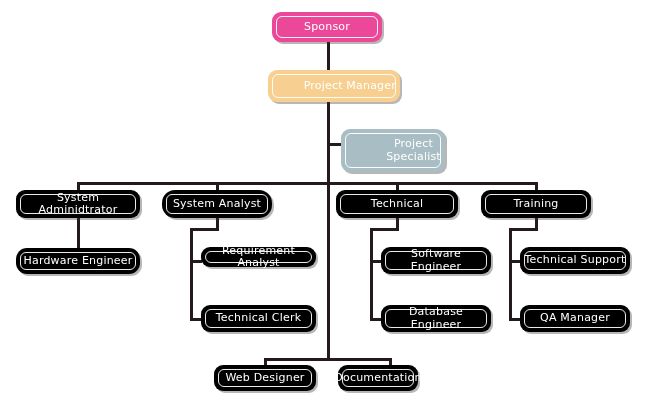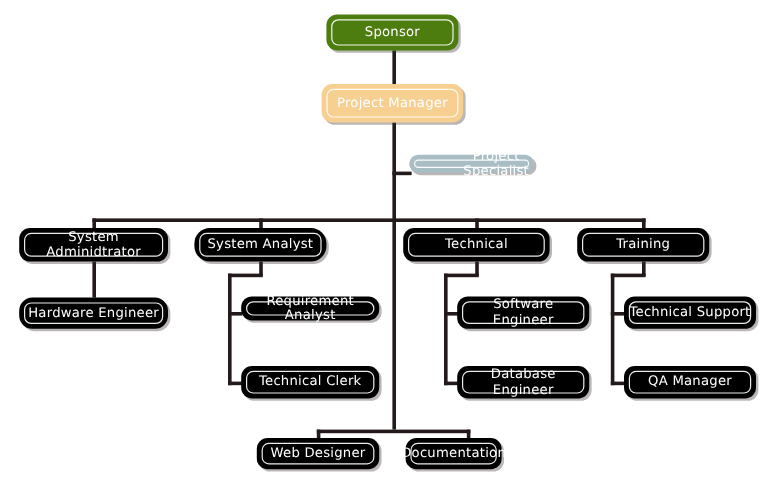--- a/index.html
+++ b/index.html
@@ -32,21 +32,21 @@
   }
   .node .inner{
     position:absolute;
     left:4px;right:4px;top:4px;bottom:4px;
     border:1px solid rgba(255,255,255,.92);
     border-radius:6px;
     pointer-events:none;
   }
   .node .lbl{position:relative;z-index:2;}
 
-  .node.dark{ background:#4d7c0f; }
+  .node.dark{ background:#ec4899; }
   .node.brown{ background:#000000; }
   .node.tan{ background:#f6cf91; }
   .node.tan .inner{ border-color:rgba(255,255,255,.9); }
   .node.blue{ background:#a9bdc5; }
   .node.blue .inner{ border-color:rgba(255,255,255,.95); }
 </style>
 </head>
 <body>
 
 <div id="chart">
@@ -85,26 +85,26 @@
 
   <div class="line h" style="left:264px;top:358px;width:128px;"></div>
   <div class="line v" style="left:264px;top:358px;height:10px;"></div>
   <div class="line v" style="left:389px;top:358px;height:10px;"></div>
 
   <div class="node dark" style="left:272px;top:12px;width:110px;height:30px;">
     <span class="inner"></span>
     <span class="lbl">Sponsor</span>
   </div>
 
-  <div class="node tan" style="left:268px;top:70px;width:118px;height:32px;">
+  <div class="node tan" style="left:268px;top:70px;width:132px;height:32px;justify-content:flex-end;">
     <span class="inner"></span>
     <span class="lbl">Project Manager</span>
   </div>
 
-  <div class="node blue" style="left:341px;top:129px;width:104px;height:15px;padding-left:45px;">
+  <div class="node blue" style="left:341px;top:129px;width:104px;height:43px;padding-left:45px;">
     <span class="inner"></span>
     <span class="lbl">Project Specialist</span>
   </div>
 
   <div class="node brown" style="left:16px;top:190px;width:124px;height:28px;">
     <span class="inner"></span>
     <span class="lbl">System Adminidtrator</span>
   </div>
 
   <div class="node brown" style="left:162px;top:190px;width:110px;height:28px;border-radius:13px;">

